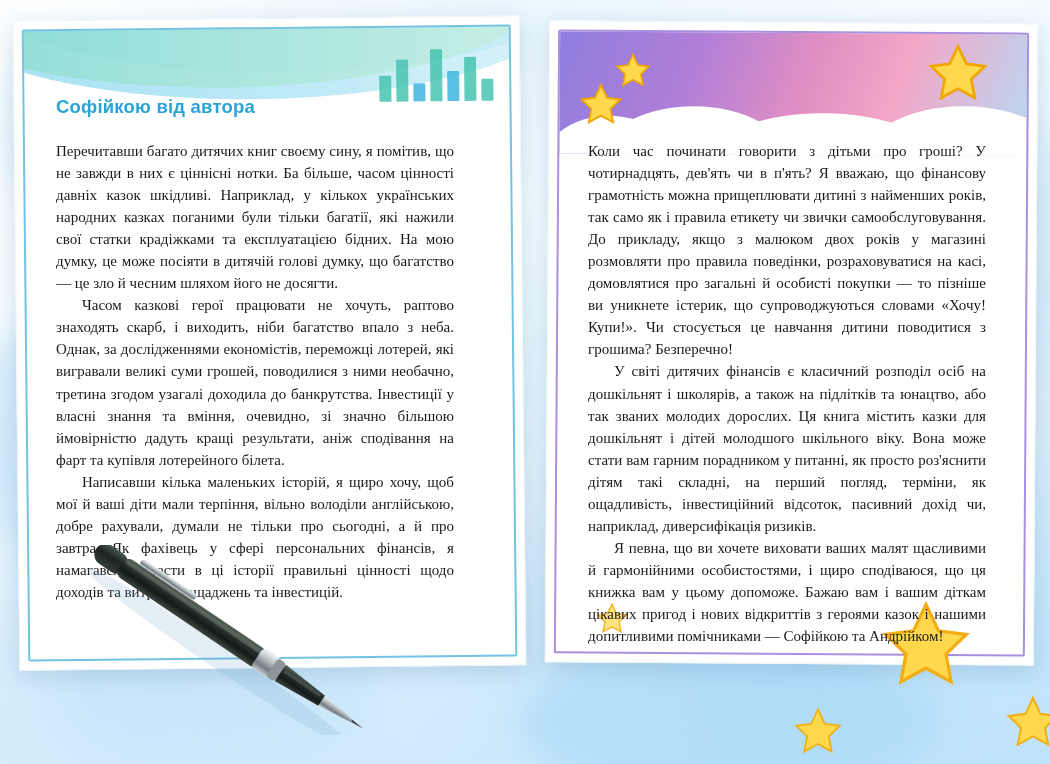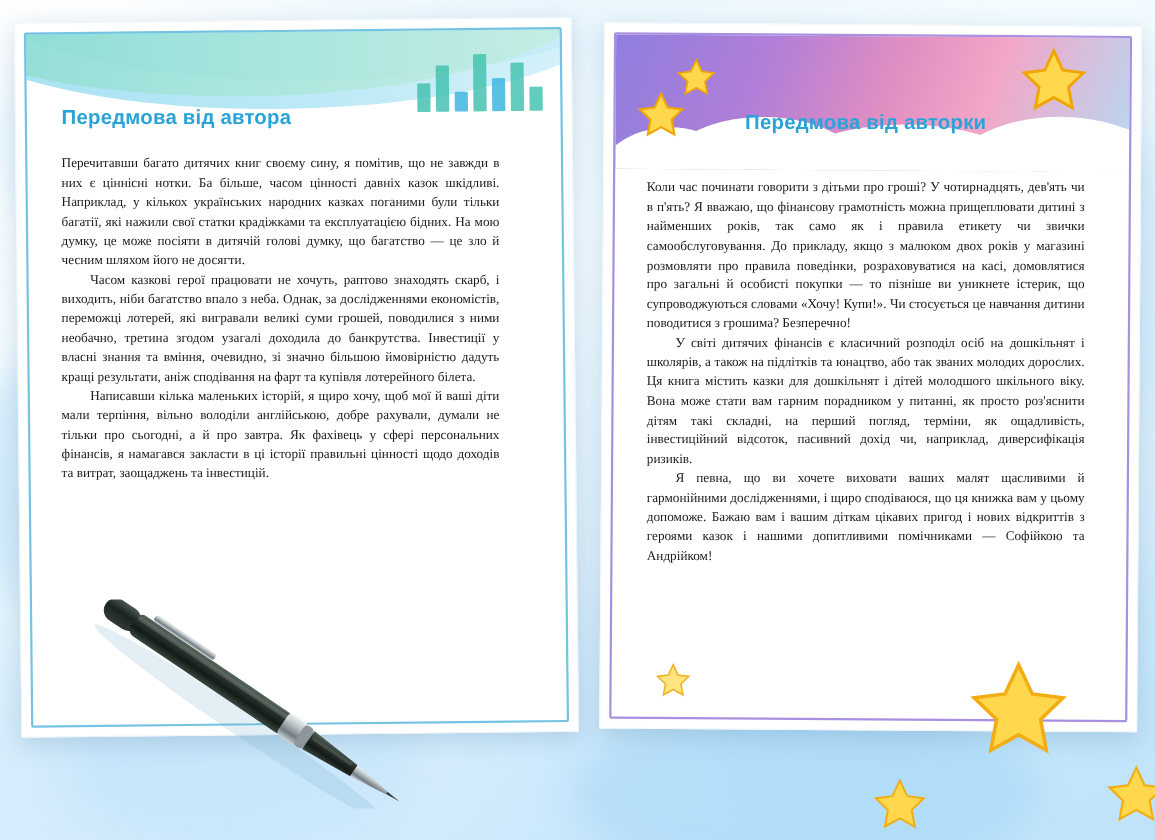--- a/index.html
+++ b/index.html
@@ -152,21 +152,21 @@
     font-family: "Liberation Sans", sans-serif;
     font-weight: bold;
     font-size: 18.5px;
     letter-spacing: .2px;
     margin: 0 0 22px 0;
   }
   .heading-left { color: #2aa3d6; }
   .heading-right { color: #2aa3d6; text-align: center; }
   .body-text p {
     margin: 0;
-    font-size: 12px;
+    font-size: 15px;
     line-height: 1.47;
     color: #1a1a1a;
     text-align: justify;
     text-indent: 26px;
     hyphens: auto;
   }
   .body-text p:first-child { text-indent: 0; }
   .col-right .body-text p:first-child { text-indent: 0; margin-top: 40px; }
 
   
@@ -202,21 +202,21 @@
         <i style="height:52px"></i>
         <i style="height:30px;background:#3fb7e0"></i>
         <i style="height:44px"></i>
         <i style="height:22px"></i>
       </div>
     </div>
     <div class="inner-border"></div>
   </div>
 
   <div class="col col-left">
-    <h1 class="heading heading-left">Передмова від автора</h1>
+    <h1 class="heading heading-left">Софійкою від автора</h1>
     <div class="body-text">
       <p>Перечитавши багато дитячих книг своєму сину, я помітив, що не завжди в них є ціннісні нотки. Ба більше, часом цінності давніх казок шкідливі. Наприклад, у кількох українських народних казках поганими були тільки багатії, які нажили свої статки крадіжками та експлуатацією бідних. На мою думку, це може посіяти в дитячій голові думку, що багатство — це зло й чесним шляхом його не досягти.</p>
       <p>Часом казкові герої працювати не хочуть, раптово знаходять скарб, і виходить, ніби багатство впало з неба. Однак, за дослідженнями економістів, переможці лотерей, які вигравали великі суми грошей, поводилися з ними необачно, третина згодом узагалі доходила до банкрутства. Інвестиції у власні знання та вміння, очевидно, зі значно більшою ймовірністю дадуть кращі результати, аніж сподівання на фарт та купівля лотерейного білета.</p>
       <p>Написавши кілька маленьких історій, я щиро хочу, щоб мої й ваші діти мали терпіння, вільно володіли англійською, добре рахували, думали не тільки про сьогодні, а й про завтра. Як фахівець у сфері персональних фінансів, я намагався закласти в ці історії правильні цінності щодо доходів та витрат, заощаджень та інвестицій.</p>
     </div>
   </div>
 
   <div class="sheet sheet-right">
     <div class="right-art">
       <div class="cloud c4"></div>
@@ -258,25 +258,24 @@
         <path d="M12 1.6l3.1 6.6 7 .9-5.1 4.9 1.3 7-6.3-3.5-6.3 3.5 1.3-7-5.1-4.9 7-.9z" fill="#ffd84d" stroke="#f3ad12" stroke-width=".8"></path>
       </svg>
   </div>
   <div class="star" style="left:1004px; top:694px;">
     <svg width="58" height="58" viewBox="0 0 24 24">
         <path d="M12 1.6l3.1 6.6 7 .9-5.1 4.9 1.3 7-6.3-3.5-6.3 3.5 1.3-7-5.1-4.9 7-.9z" fill="#ffd84d" stroke="#f3ad12" stroke-width=".8"></path>
       </svg>
   </div>
 
   <div class="col col-right">
-    <h1 class="heading heading-right">Передмова від авторки</h1>
     <div class="body-text">
       <p>Коли час починати говорити з дітьми про гроші? У чотирнадцять, дев'ять чи в п'ять? Я вважаю, що фінансову грамотність можна прищеплювати дитині з найменших років, так само як і правила етикету чи звички самообслуговування. До прикладу, якщо з малюком двох років у магазині розмовляти про правила поведінки, розраховуватися на касі, домовлятися про загальні й особисті покупки — то пізніше ви уникнете істерик, що супроводжуються словами «Хочу! Купи!». Чи стосується це навчання дитини поводитися з грошима? Безперечно!</p>
       <p>У світі дитячих фінансів є класичний розподіл осіб на дошкільнят і школярів, а також на підлітків та юнацтво, або так званих молодих дорослих. Ця книга містить казки для дошкільнят і дітей молодшого шкільного віку. Вона може стати вам гарним порадником у питанні, як просто роз'яснити дітям такі складні, на перший погляд, терміни, як ощадливість, інвестиційний відсоток, пасивний дохід чи, наприклад, диверсифікація ризиків.</p>
-      <p>Я певна, що ви хочете виховати ваших малят щасливими й гармонійними дослідженнями, і щиро сподіваюся, що ця книжка вам у цьому допоможе. Бажаю вам і вашим діткам цікавих пригод і нових відкриттів з героями казок і нашими допитливими помічниками — Софійкою та Андрійком!</p>
+      <p>Я певна, що ви хочете виховати ваших малят щасливими й гармонійними особистостями, і щиро сподіваюся, що ця книжка вам у цьому допоможе. Бажаю вам і вашим діткам цікавих пригод і нових відкриттів з героями казок і нашими допитливими помічниками — Софійкою та Андрійком!</p>
     </div>
   </div>
 
   <svg id="pen" viewBox="0 0 380 190">
     <defs>
       <linearGradient id="barrel" x1="0" y1="0" x2="0" y2="1">
         <stop offset="0%" stop-color="#5a6b60"></stop>
         <stop offset="30%" stop-color="#2b3530"></stop>
         <stop offset="65%" stop-color="#141a17"></stop>
         <stop offset="100%" stop-color="#394640"></stop>

